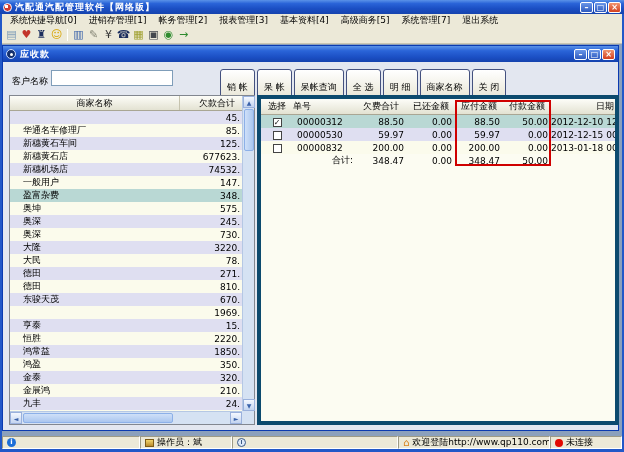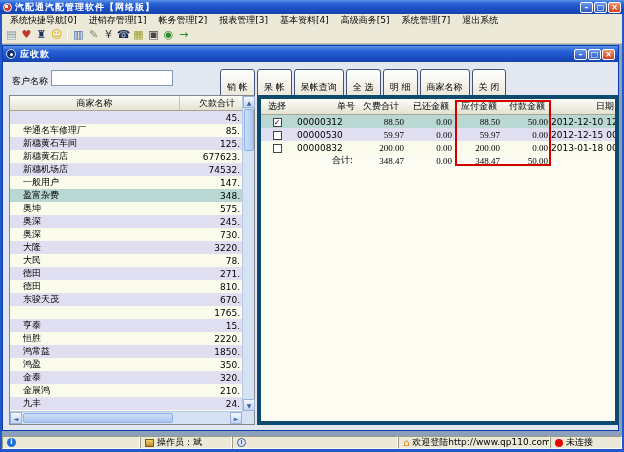--- a/index.html
+++ b/index.html
@@ -75,24 +75,24 @@
   .hs-left { left:0; } .hs-right { right:0; }
   .hs-thumb { position:absolute; left:13px; top:1px; width:150px; height:10px; border:1px solid #8cb0e8; border-radius:2px; background:linear-gradient(#cfe0f8,#aac6ef); }
   .scroll-corner { position:absolute; right:0; bottom:0; width:12px; height:13px; background:#d5e2f3; }
 
   
   .right-panel { position:absolute; left:254px; top:33px; width:362px; height:330px; border:4px solid #0c4a6e; background:#fcfcf2; }
   .rt-header { display:flex; height:16px; background:linear-gradient(#fdfdf8,#e3e2d2); border-bottom:1px solid #a9a694; align-items:center; }
   .rt-row { display:flex; height:13px; align-items:center; }
   .c-sel { width:32px; text-align:center; flex:none; }
   .c-no  { width:62px; padding-left:4px; flex:none; }
-  .c-owed, .c-repaid, .c-pay, .c-paid { width:52px; text-align:right; padding-right:3px; flex:none;font-family:Liberation Serif, serif; }
+  .c-owed, .c-repaid, .c-pay, .c-paid { width:52px; text-align:right; padding-right:3px; flex:none; }
   .c-repaid, .c-pay, .c-paid { width:48px; }
   .c-date { flex:1; text-align:right; padding-right:1px; white-space:nowrap; overflow:hidden; }
-  .rt-header .c-no { text-align:right; padding-left:0; }
+  .rt-header .c-no { text-align:left; padding-left:0; }
   .rt-header .c-owed, .rt-header .c-repaid, .rt-header .c-pay, .rt-header .c-paid { text-align:center; padding-right:0; }
   .rt-row.r0 { background:#b9d8d4; }
   .rt-row.r1 { background:#dfdff1; }
   .rt-row.r2 { background:#fbfbec; }
   .rt-totals { background:transparent; }
   .rt-totals .c-no { text-align:right; padding-right:2px; }
   .chk { display:inline-block; width:9px; height:9px; background:#fff; border:1px solid #444; line-height:8px; font-size:8px; text-align:center; vertical-align:middle; color:#111; }
   .redbox { position:absolute; left:194px; top:1px; width:96px; height:66px; border:2px solid #cf0000; pointer-events:none; }
 
   
@@ -234,21 +234,21 @@
               </div>
               <div class="ll-row row-b">
                 <span class="ll-name">德田</span>
                 <span class="ll-amt">810.</span>
               </div>
               <div class="ll-row row-a">
                 <span class="ll-name">东骏天茂</span>
                 <span class="ll-amt">670.</span>
               </div>
               <div class="ll-row row-b">
-                <span class="ll-amt">1765.</span>
+                <span class="ll-amt">1969.</span>
               </div>
               <div class="ll-row row-a">
                 <span class="ll-name">亨泰</span>
                 <span class="ll-amt">15.</span>
               </div>
               <div class="ll-row row-b">
                 <span class="ll-name">恒胜</span>
                 <span class="ll-amt">2220.</span>
               </div>
               <div class="ll-row row-a">

